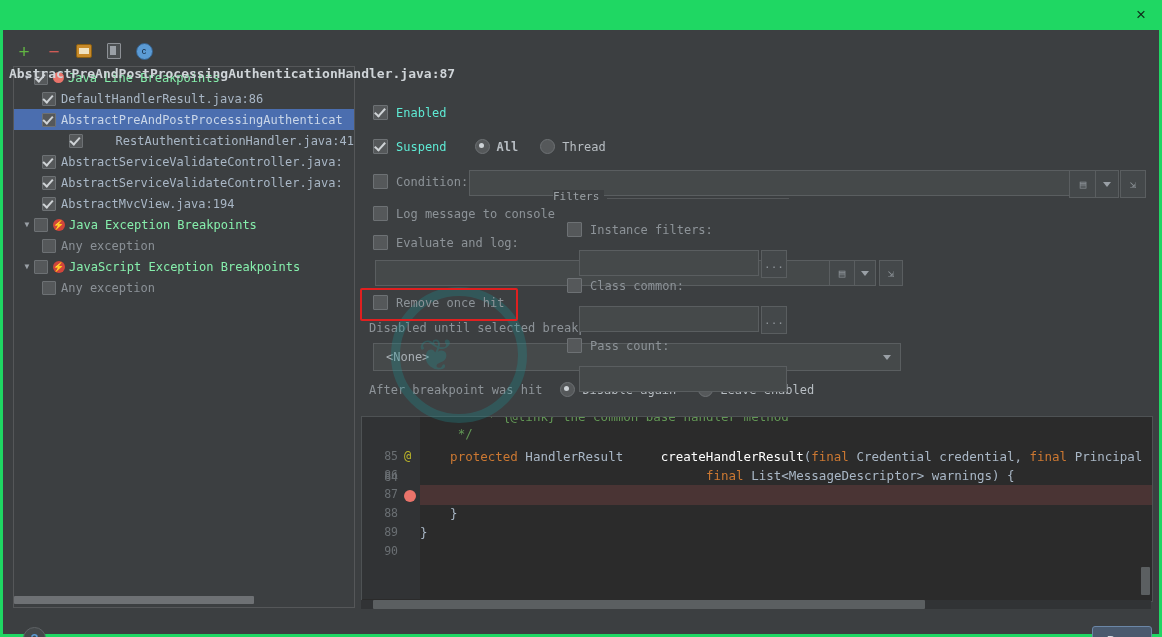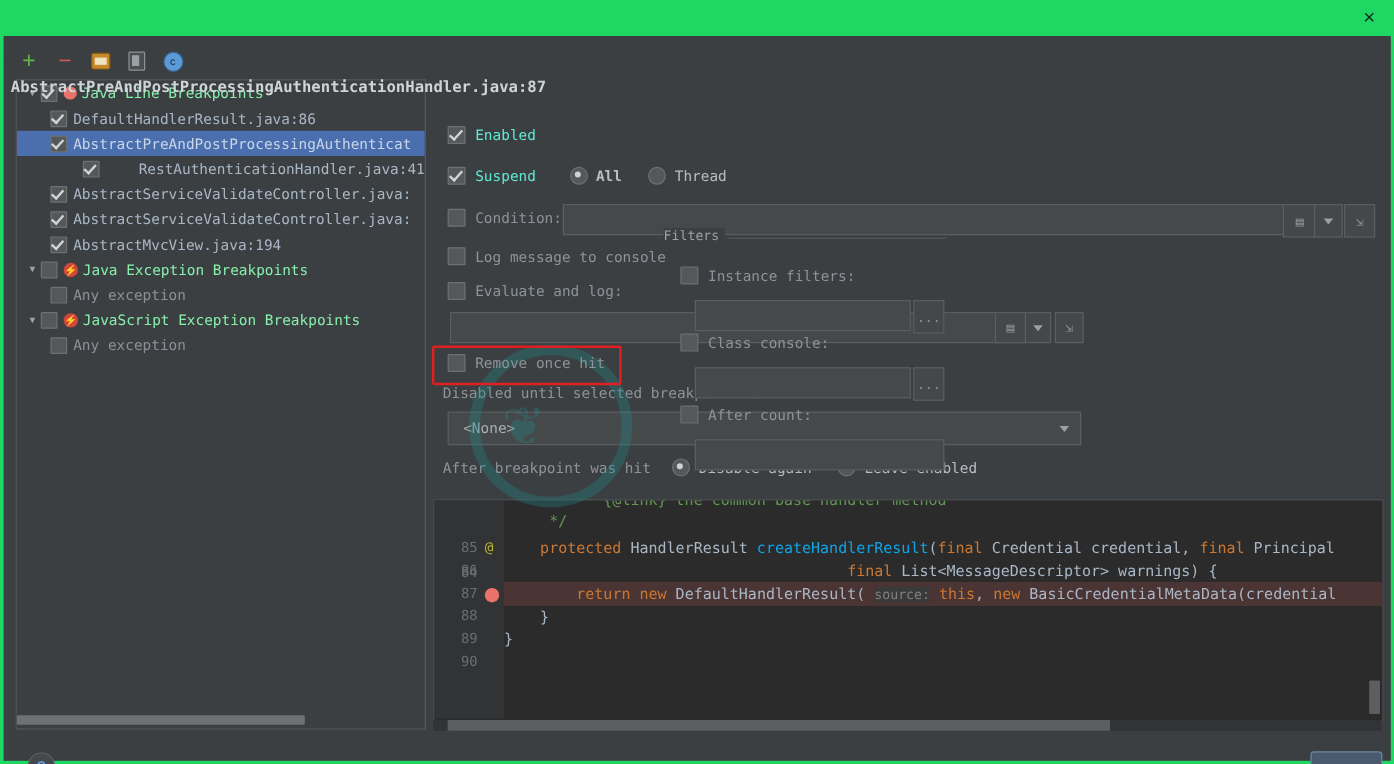--- a/index.html
+++ b/index.html
@@ -289,54 +289,53 @@
         <span class="ocb"></span>
         <span class="olab dim">Instance filters:</span>
       </div>
       <div class="tfield" style="left:26px;top:52px;width:178px;"></div>
       <div class="mini-btn" style="left:208px;top:52px;width:24px;height:26px;">
           <span>...</span>
         </div>
 
       <div class="opt-row" style="left:14px;top:80px;">
         <span class="ocb"></span>
-        <span class="olab dim">Class console:</span>
+        <span class="olab dim">Class common:</span>
       </div>
       <div class="tfield" style="left:26px;top:108px;width:178px;"></div>
       <div class="mini-btn" style="left:208px;top:108px;width:24px;height:26px;">
           <span>...</span>
         </div>
 
       <div class="opt-row" style="left:14px;top:140px;">
         <span class="ocb"></span>
-        <span class="olab dim">After count:</span>
+        <span class="olab dim">Pass count:</span>
       </div>
       <div class="tfield" style="left:26px;top:168px;width:206px;"></div>
     </div>
 
     <div id="code-area">
       <div class="gutter"></div>
 
       <div class="hl-line" style="top:68px;height:20px;"></div>
 
       <div class="code-line cmt" style="top:-8px;">         * {@link} the common base handler method</div>
 
       <div class="ln" style="top:9px;margin-top:44px;">84</div>
       <div class="code-line cmt" style="top:9px;">     */</div>
 
       <div class="ln" style="top:32px;">85</div>
       <div class="annot" style="position:absolute;left:42px;top:32px;font-size:12px;">@</div>
-      <div class="code-line" style="top:32px;"><span class="kw">    protected </span>HandlerResult <span style="color:#0ea5e9;">createHandlerResult</span>(<span class="kw">final </span>Credential credential, <span class="kw">final </span>Principal</div>
+      <div class="code-line" style="top:32px;"><span class="kw">    protected </span>HandlerResult <span style="color:#ffffff;margin-left:30px;">createHandlerResult</span>(<span class="kw">final </span>Credential credential, <span class="kw">final </span>Principal</div>
 
       <div class="ln" style="top:51px;">86</div>
       <div class="code-line" style="top:51px;">                                      <span class="kw">final </span>List&lt;MessageDescriptor&gt; warnings) {</div>
 
       <div class="ln" style="top:70px;">87</div>
       <div class="bp-dot" style="position:absolute;left:42px;top:73px;width:12px;height:12px;"></div>
-      <div class="code-line" style="top:70px;">        <span class="kw">return new </span>DefaultHandlerResult( <span class="hint">source:</span> <span class="kw">this</span>, <span class="kw">new </span>BasicCredentialMetaData(credential</div>
 
       <div class="ln" style="top:89px;">88</div>
       <div class="code-line" style="top:89px;">    }</div>
 
       <div class="ln" style="top:108px;">89</div>
       <div class="code-line" style="top:108px;">}</div>
 
       <div class="ln" style="top:127px;">90</div>
 
       <div id="code-vscroll"></div>

